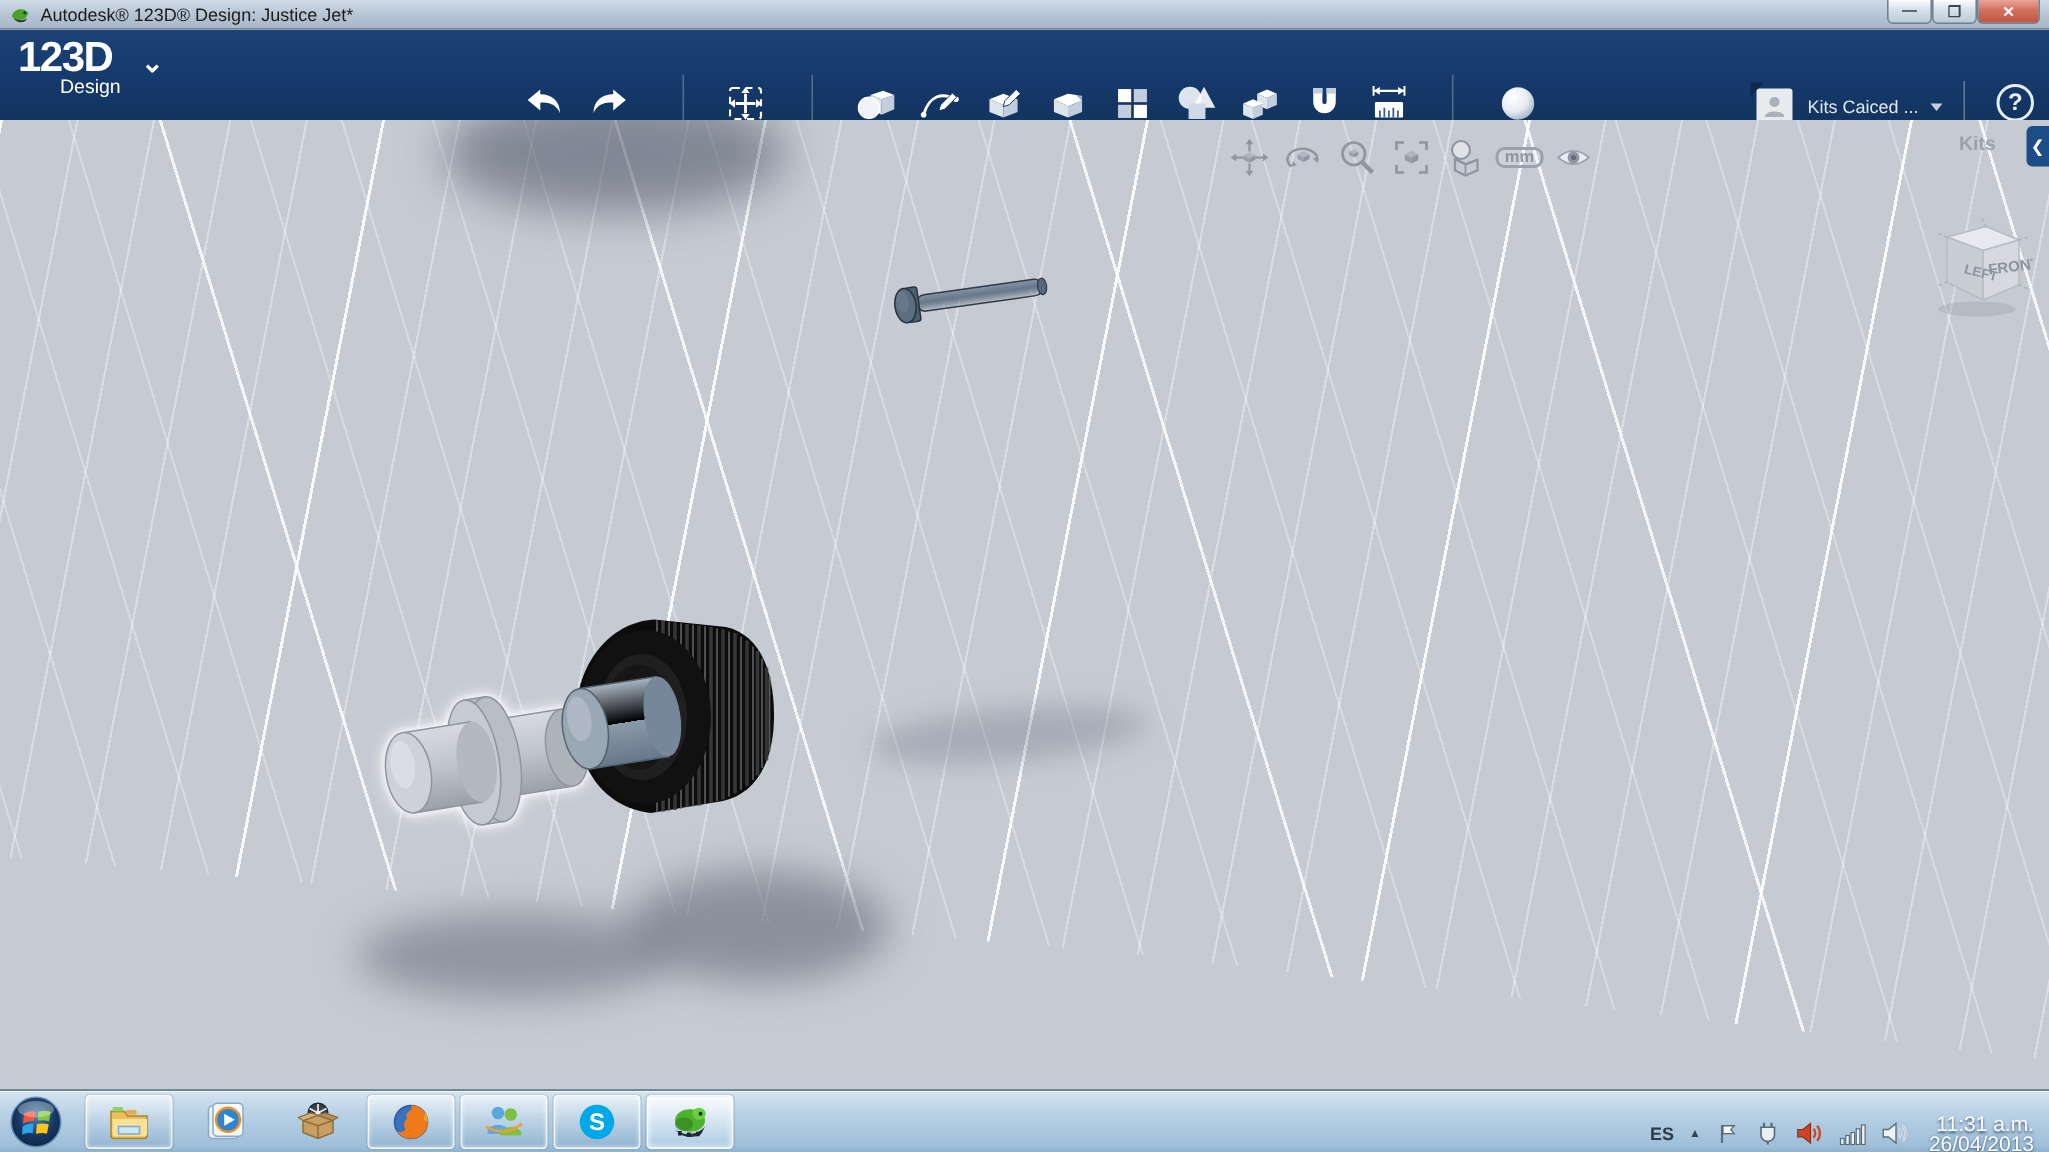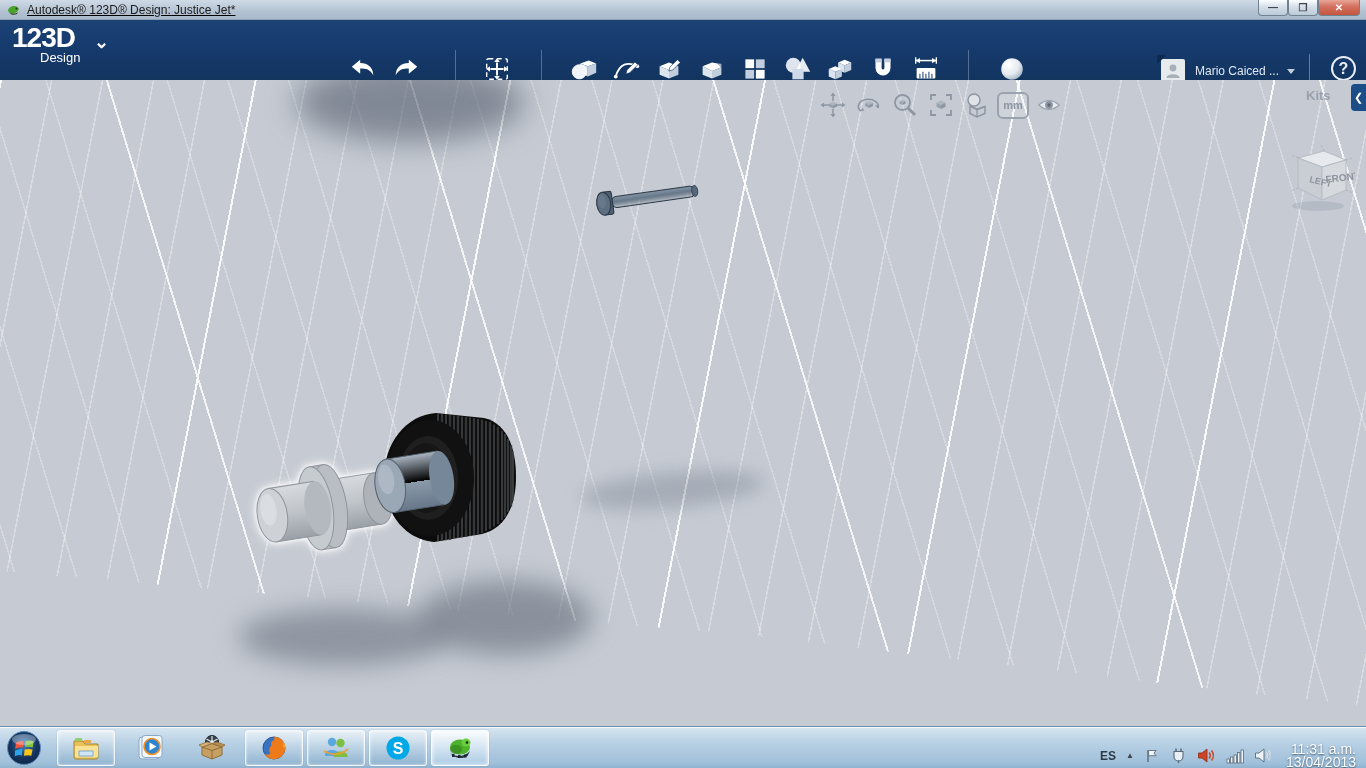--- a/index.html
+++ b/index.html
@@ -3,21 +3,21 @@
 <meta charset="utf-8">
 <style>
   * { margin:0; padding:0; box-sizing:border-box; }
   html,body { width:1366px; height:768px; overflow:hidden; background:#000;
     font-family:"Liberation Sans", sans-serif; }
   #app { position:relative; width:1366px; height:768px; overflow:hidden; }
 
   
   .titlebar { position:absolute; left:0; top:0; width:1366px; height:20px;
     background:linear-gradient(#cfdae6, #b3c2d2 60%, #a9b9cb);
-    border-bottom:1px solid #8fa3b8; display:flex; align-items:center;text-decoration:underline; }
+    border-bottom:1px solid #8fa3b8; display:flex; align-items:center; }
   .titlebar-icon { width:16px; height:13px; margin:0 5px 0 6px; }
   .titlebar-text { font-size:12px; color:#1c1c1c; }
   .win-controls { position:absolute; right:6px; top:0; display:flex; }
   .win-btn { width:30px; height:16px; display:flex; align-items:center; justify-content:center;
     font-size:10px; font-weight:bold; color:#3c444c;
     background:linear-gradient(#fdfeff,#d4dfe9 45%,#bccbd9);
     border:1px solid #70828f; border-top:none; border-radius:0 0 4px 4px; cursor:pointer; }
   .win-btn.close { width:42px; color:#fff;
     background:linear-gradient(#e8a598,#d3705e 45%,#c2563f); }
 
@@ -52,21 +52,21 @@
   .grid { position:absolute; inset:0;
     background-image:
       repeating-linear-gradient(101deg, rgba(255,255,255,.85) 0 2px, rgba(255,255,255,0) 2px 250px),
       repeating-linear-gradient(73deg,  rgba(255,255,255,.75) 0 2px, rgba(255,255,255,0) 2px 290px),
       repeating-linear-gradient(101deg, rgba(255,255,255,.34) 0 1.5px, rgba(255,255,255,0) 1.5px 50px),
       repeating-linear-gradient(73deg,  rgba(255,255,255,.28) 0 1.5px, rgba(255,255,255,0) 1.5px 58px);
     clip-path:polygon(0 0, 100% 0, 100% 97%, 55% 86%, 0 76%); }
   .shadow-blob { position:absolute; border-radius:50%; }
   .nav-bar { position:absolute; left:815px; top:8px; display:flex; align-items:center; }
   .nav-icon { width:36px; height:34px; display:flex; align-items:center; justify-content:center; cursor:pointer; }
-  .units-btn { min-width:32px; height:27px; border:2px solid #9aa3ad; border-radius:6px;
+  .units-btn { min-width:32px; height:14px; border:2px solid #9aa3ad; border-radius:6px;
     color:#8d96a2; font-size:11px; font-weight:bold; display:flex; align-items:center;
     justify-content:center; padding:0 3px; cursor:pointer; background:rgba(255,255,255,.15); }
   .kits-label { position:absolute; left:1306px; top:8px; font-size:13px; font-weight:bold;
     color:#9aa2ac; }
   .kits-tab { position:absolute; right:0; top:4px; width:15px; height:27px;
     background:#1d4d86; border-radius:4px 0 0 4px; color:#fff; font-size:11px;
     display:flex; align-items:center; justify-content:center; cursor:pointer; }
   .viewcube { position:absolute; left:1281px; top:62px; cursor:pointer; }
   .scene-obj { position:absolute; cursor:pointer; }
   .sel-glow { filter:drop-shadow(0 0 2.5px rgba(255,255,255,.95)) drop-shadow(0 0 5px rgba(255,255,255,.85)); }
@@ -243,21 +243,21 @@
     </div>
 
     <div class="user-area">
       <div class="avatar">
         <div class="avatar-fold"></div>
         <svg class="avatar-person" width="14" height="16" viewBox="0 0 14 16">
           <circle cx="7" cy="5" r="3.4" fill="#a8b1ba"></circle>
           <path d="M0.5 15 c0-5 13-5 13 0z" fill="#a8b1ba"></path>
         </svg>
       </div>
-      <span class="user-name">Mario Caiced ...</span>
+      <span class="user-name">Kits Caiced ...</span>
       <span class="user-caret"></span>
       <span class="user-sep"></span>
     </div>
     <div class="help-btn" style="position:absolute; right:10px; top:36px;">?</div>
   </div>
 
   <div class="viewport">
     <div class="grid"></div>
 
     <div class="shadow-blob" style="left:295px; top:-18px; width:230px; height:80px;
@@ -566,18 +566,18 @@
       </div>
       <div class="tray-item">
         <svg width="19" height="17" viewBox="0 0 19 17">
           <path d="M1.5 6 h3.5 L10 2 v13 L5 11 H1.5z" fill="#eef3f8" stroke="#5a6a78" stroke-width=".9"></path>
           <path d="M12 5.5 a4.5 4.5 0 0 1 0 6 M14.5 3.5 a8 8 0 0 1 0 10" fill="none" stroke="#eef3f8" stroke-width="1.6"></path>
           <path d="M12 5.5 a4.5 4.5 0 0 1 0 6 M14.5 3.5 a8 8 0 0 1 0 10" fill="none" stroke="#5a6a78" stroke-width=".6" opacity=".5"></path>
         </svg>
       </div>
       <div class="clock">
         <div>11:31 a.m.</div>
-        <div>13/04/2013</div>
+        <div>26/04/2013</div>
       </div>
     </div>
   </div>
 
 </div>
 
 </body></html>

